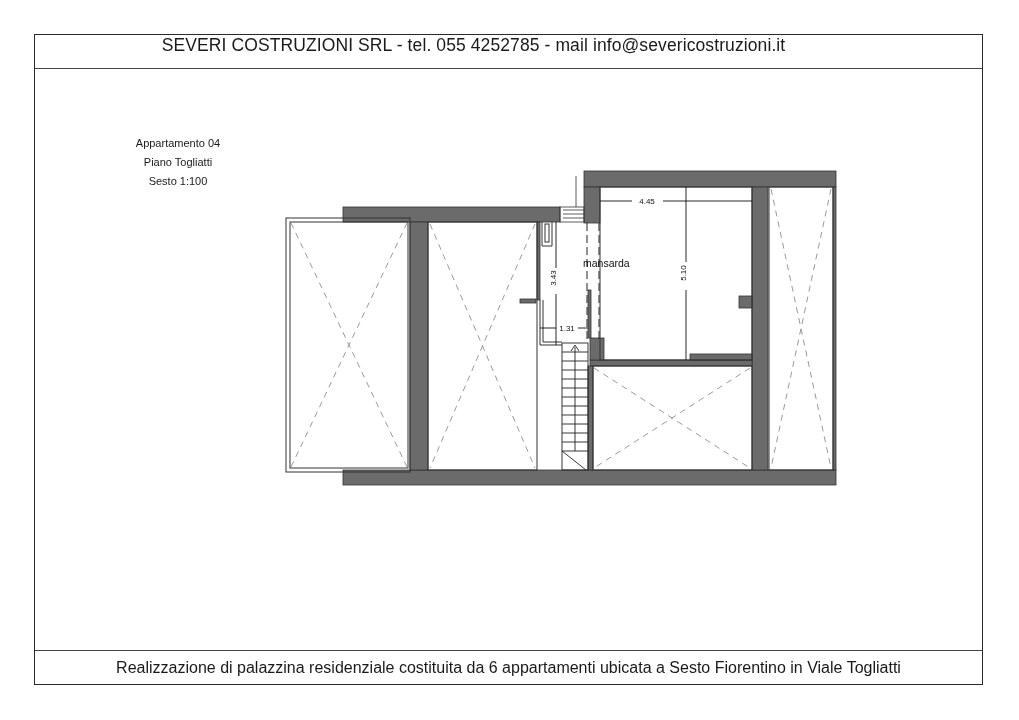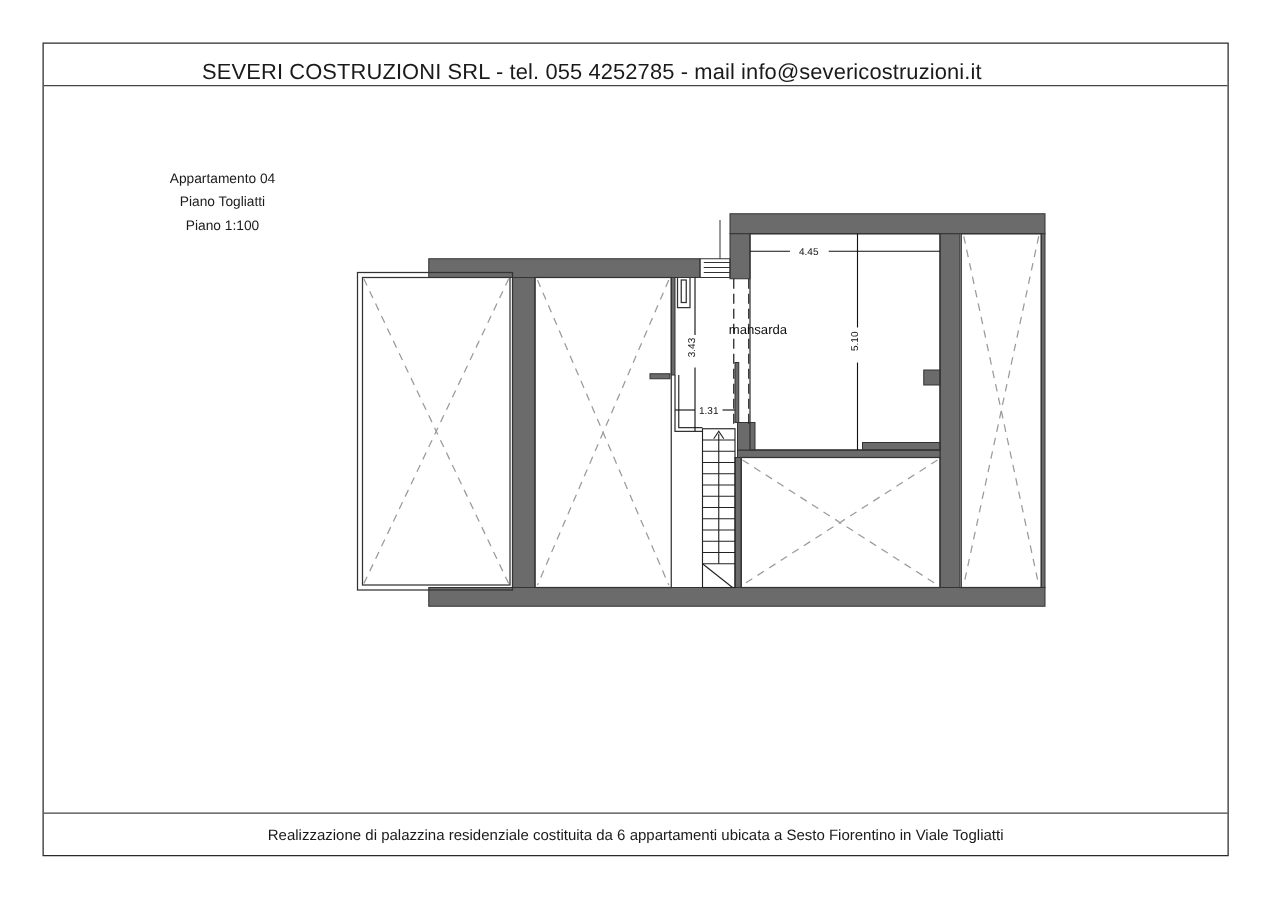--- a/index.html
+++ b/index.html
@@ -2,26 +2,26 @@
 <html><head>
   <meta charset="utf-8">
   <style>
     html, body { margin: 0; padding: 0; background: #ffffff; }
     body { width: 1019px; height: 720px; position: relative; overflow: hidden;
            font-family: "Liberation Sans", sans-serif; color: #1a1a1a; }
     .frame { position: absolute; left: 34px; top: 34px; width: 949px; height: 651px;
              border: 1.5px solid #2a2a2a; box-sizing: border-box; }
     .header { position: absolute; left: 0; top: 0; width: 100%; height: 34px;
               border-bottom: 1.5px solid #444; box-sizing: border-box;
-              display: flex; align-items: flex-end; justify-content: center; }
+              display: flex; align-items: flex-start; justify-content: center; }
     .header span { font-size: 17.5px; letter-spacing: 0.1px; margin-left: -70px; }
     .footer { position: absolute; left: 0; bottom: 0; width: 100%; height: 34px;
               border-top: 1.5px solid #444; box-sizing: border-box;
               display: flex; align-items: center; justify-content: center; }
-    .footer span { font-size: 12px; }
+    .footer span { font-size: 16px; }
     .caption { position: absolute; left: 100px; top: 134px; width: 156px; text-align: center;
                font-size: 11px; line-height: 19px; }
     .caption div { white-space: nowrap; }
     svg.plan { position: absolute; left: 0; top: 0; }
     .dim { font-size: 8px; fill: #111; }
     .room { font-size: 10.5px; fill: #111; }
   </style>
 </head>
 <body>
 
@@ -30,21 +30,21 @@
     <span>SEVERI COSTRUZIONI SRL - tel. 055 4252785 - mail info@severicostruzioni.it</span>
   </div>
   <div class="footer">
     <span>Realizzazione di palazzina residenziale costituita da 6 appartamenti ubicata a Sesto Fiorentino in Viale Togliatti</span>
   </div>
 </div>
 
 <div class="caption">
   <div>Appartamento 04</div>
   <div>Piano Togliatti</div>
-  <div>Piano 1:100</div>
+  <div>Sesto 1:100</div>
 </div>
 
 <svg class="plan" width="1019" height="720" viewBox="0 0 1019 720">
   <g fill="#6b6b6b" stroke="#333" stroke-width="0.8">
 
     <rect x="343" y="207" width="217" height="15"></rect>
 
     <rect x="343" y="470" width="493" height="15"></rect>
 
     <rect x="410" y="222" width="18" height="248"></rect>

